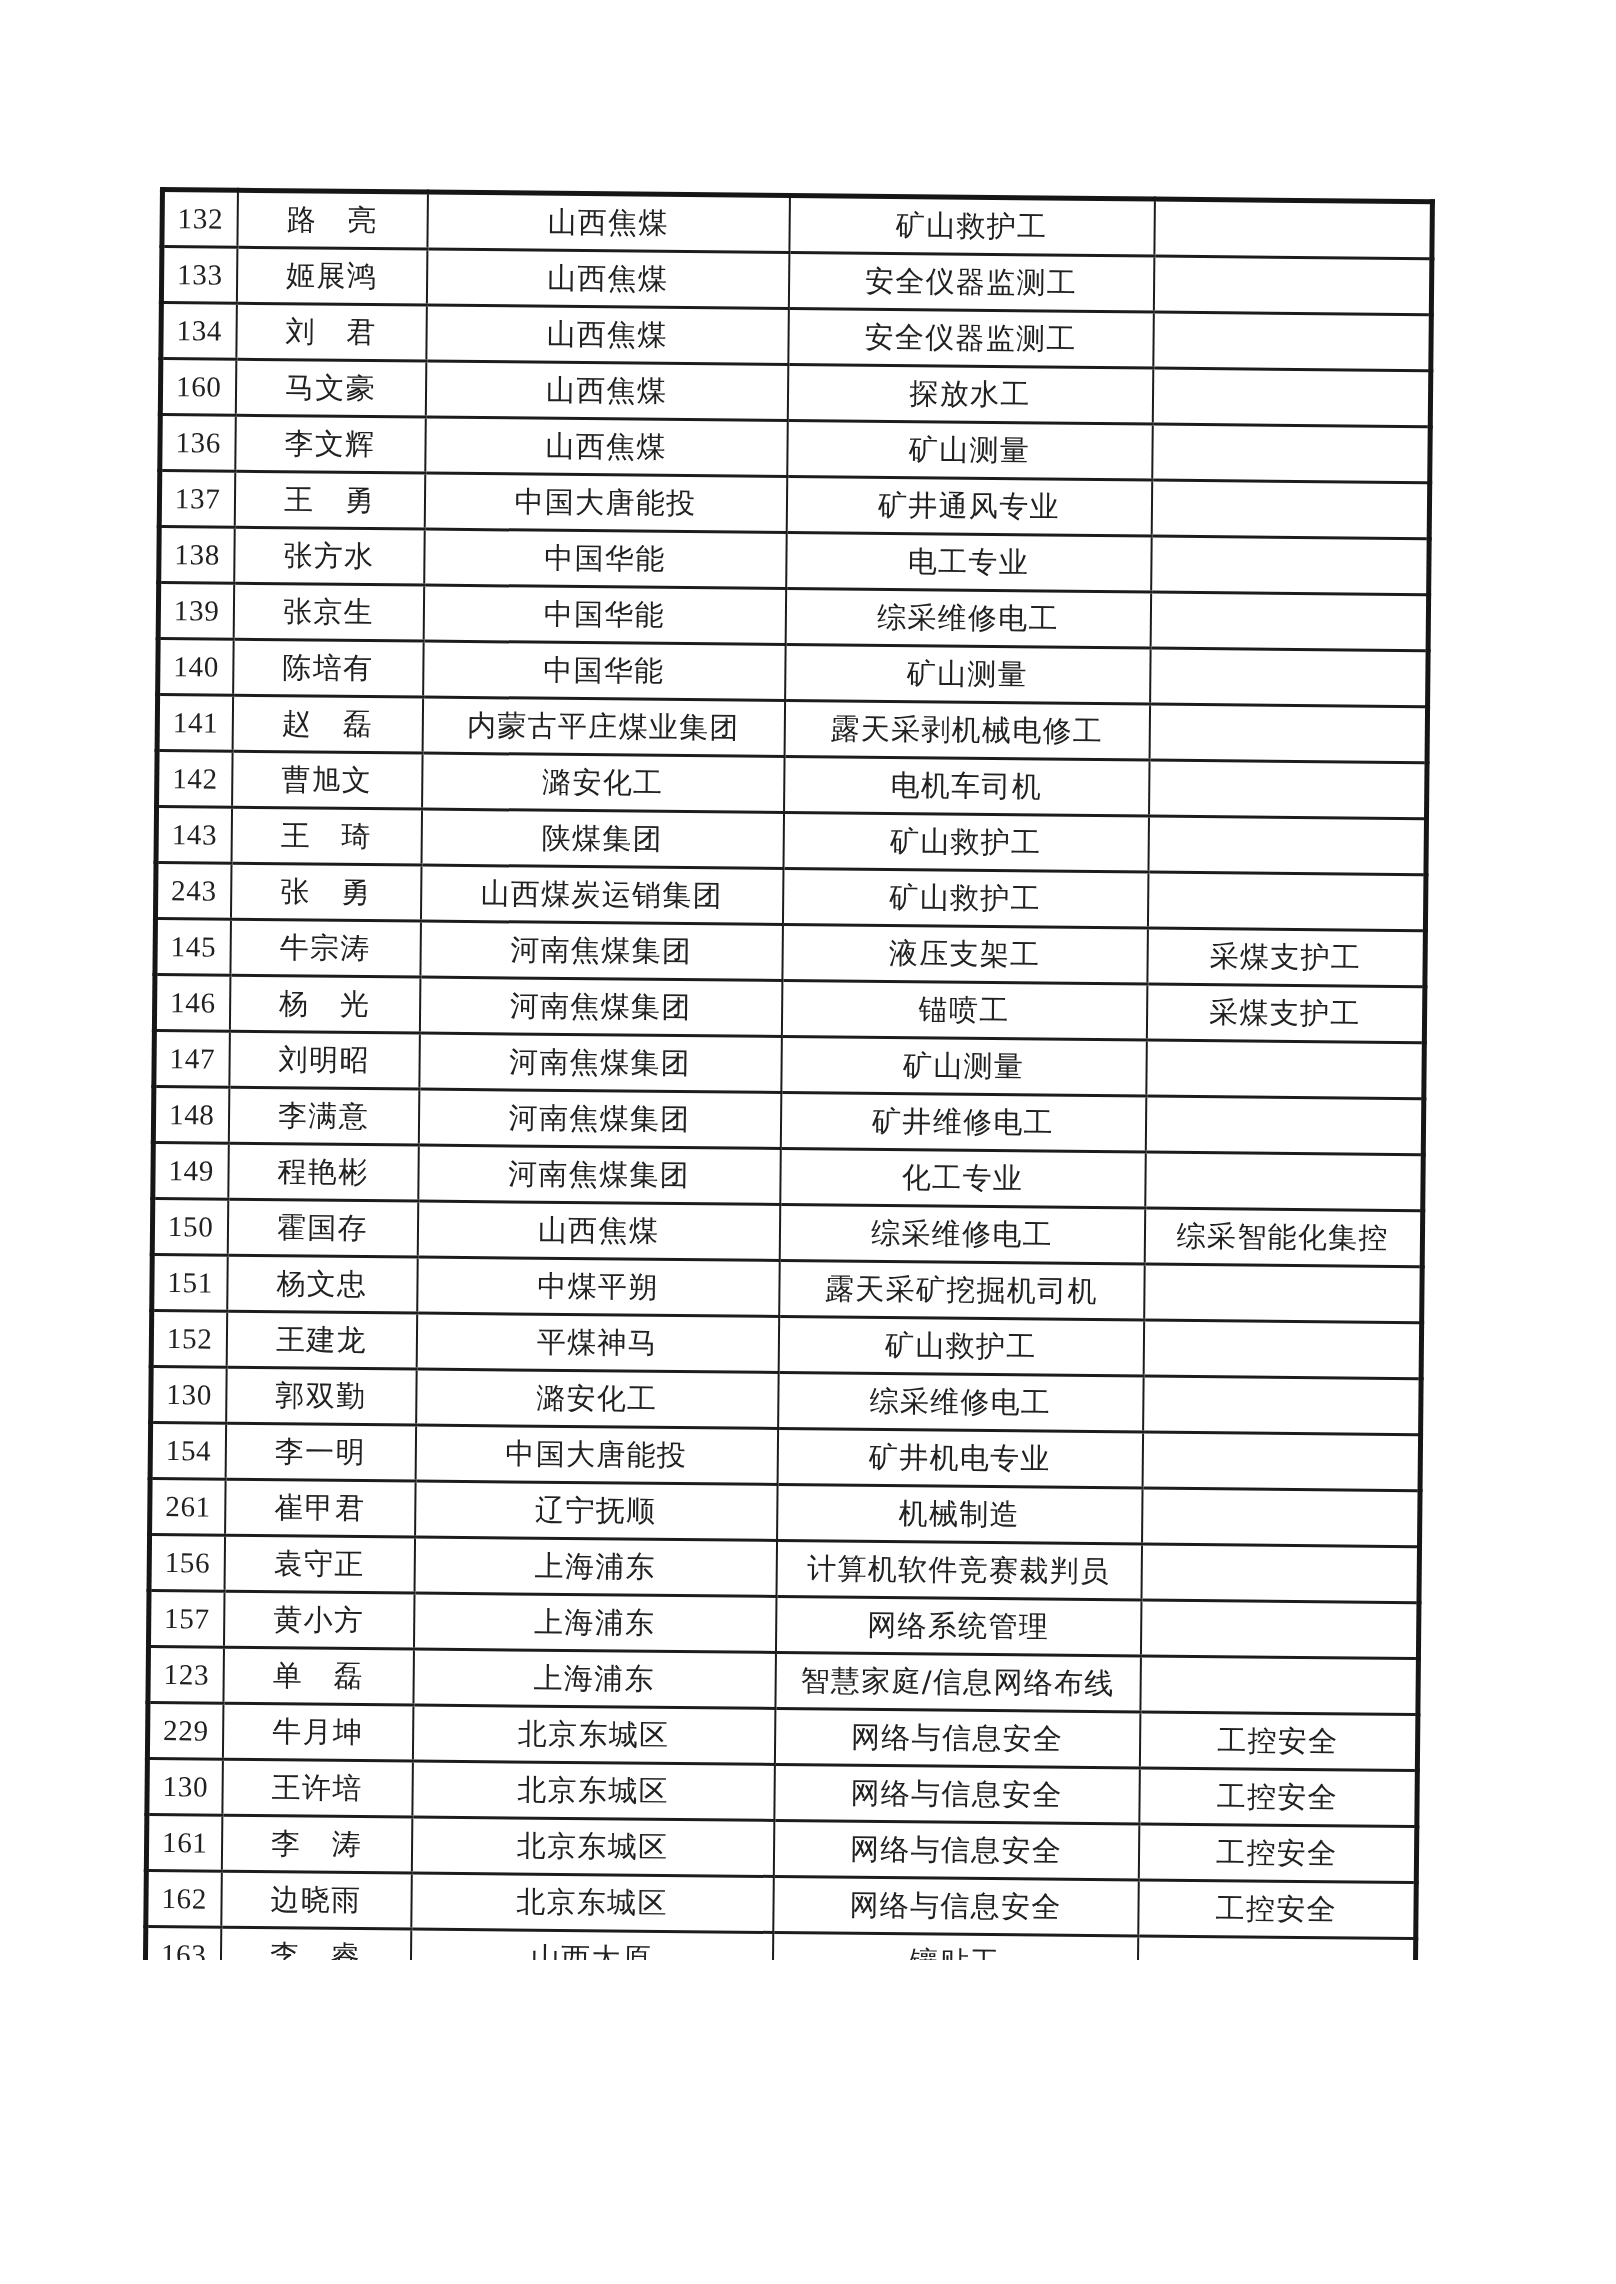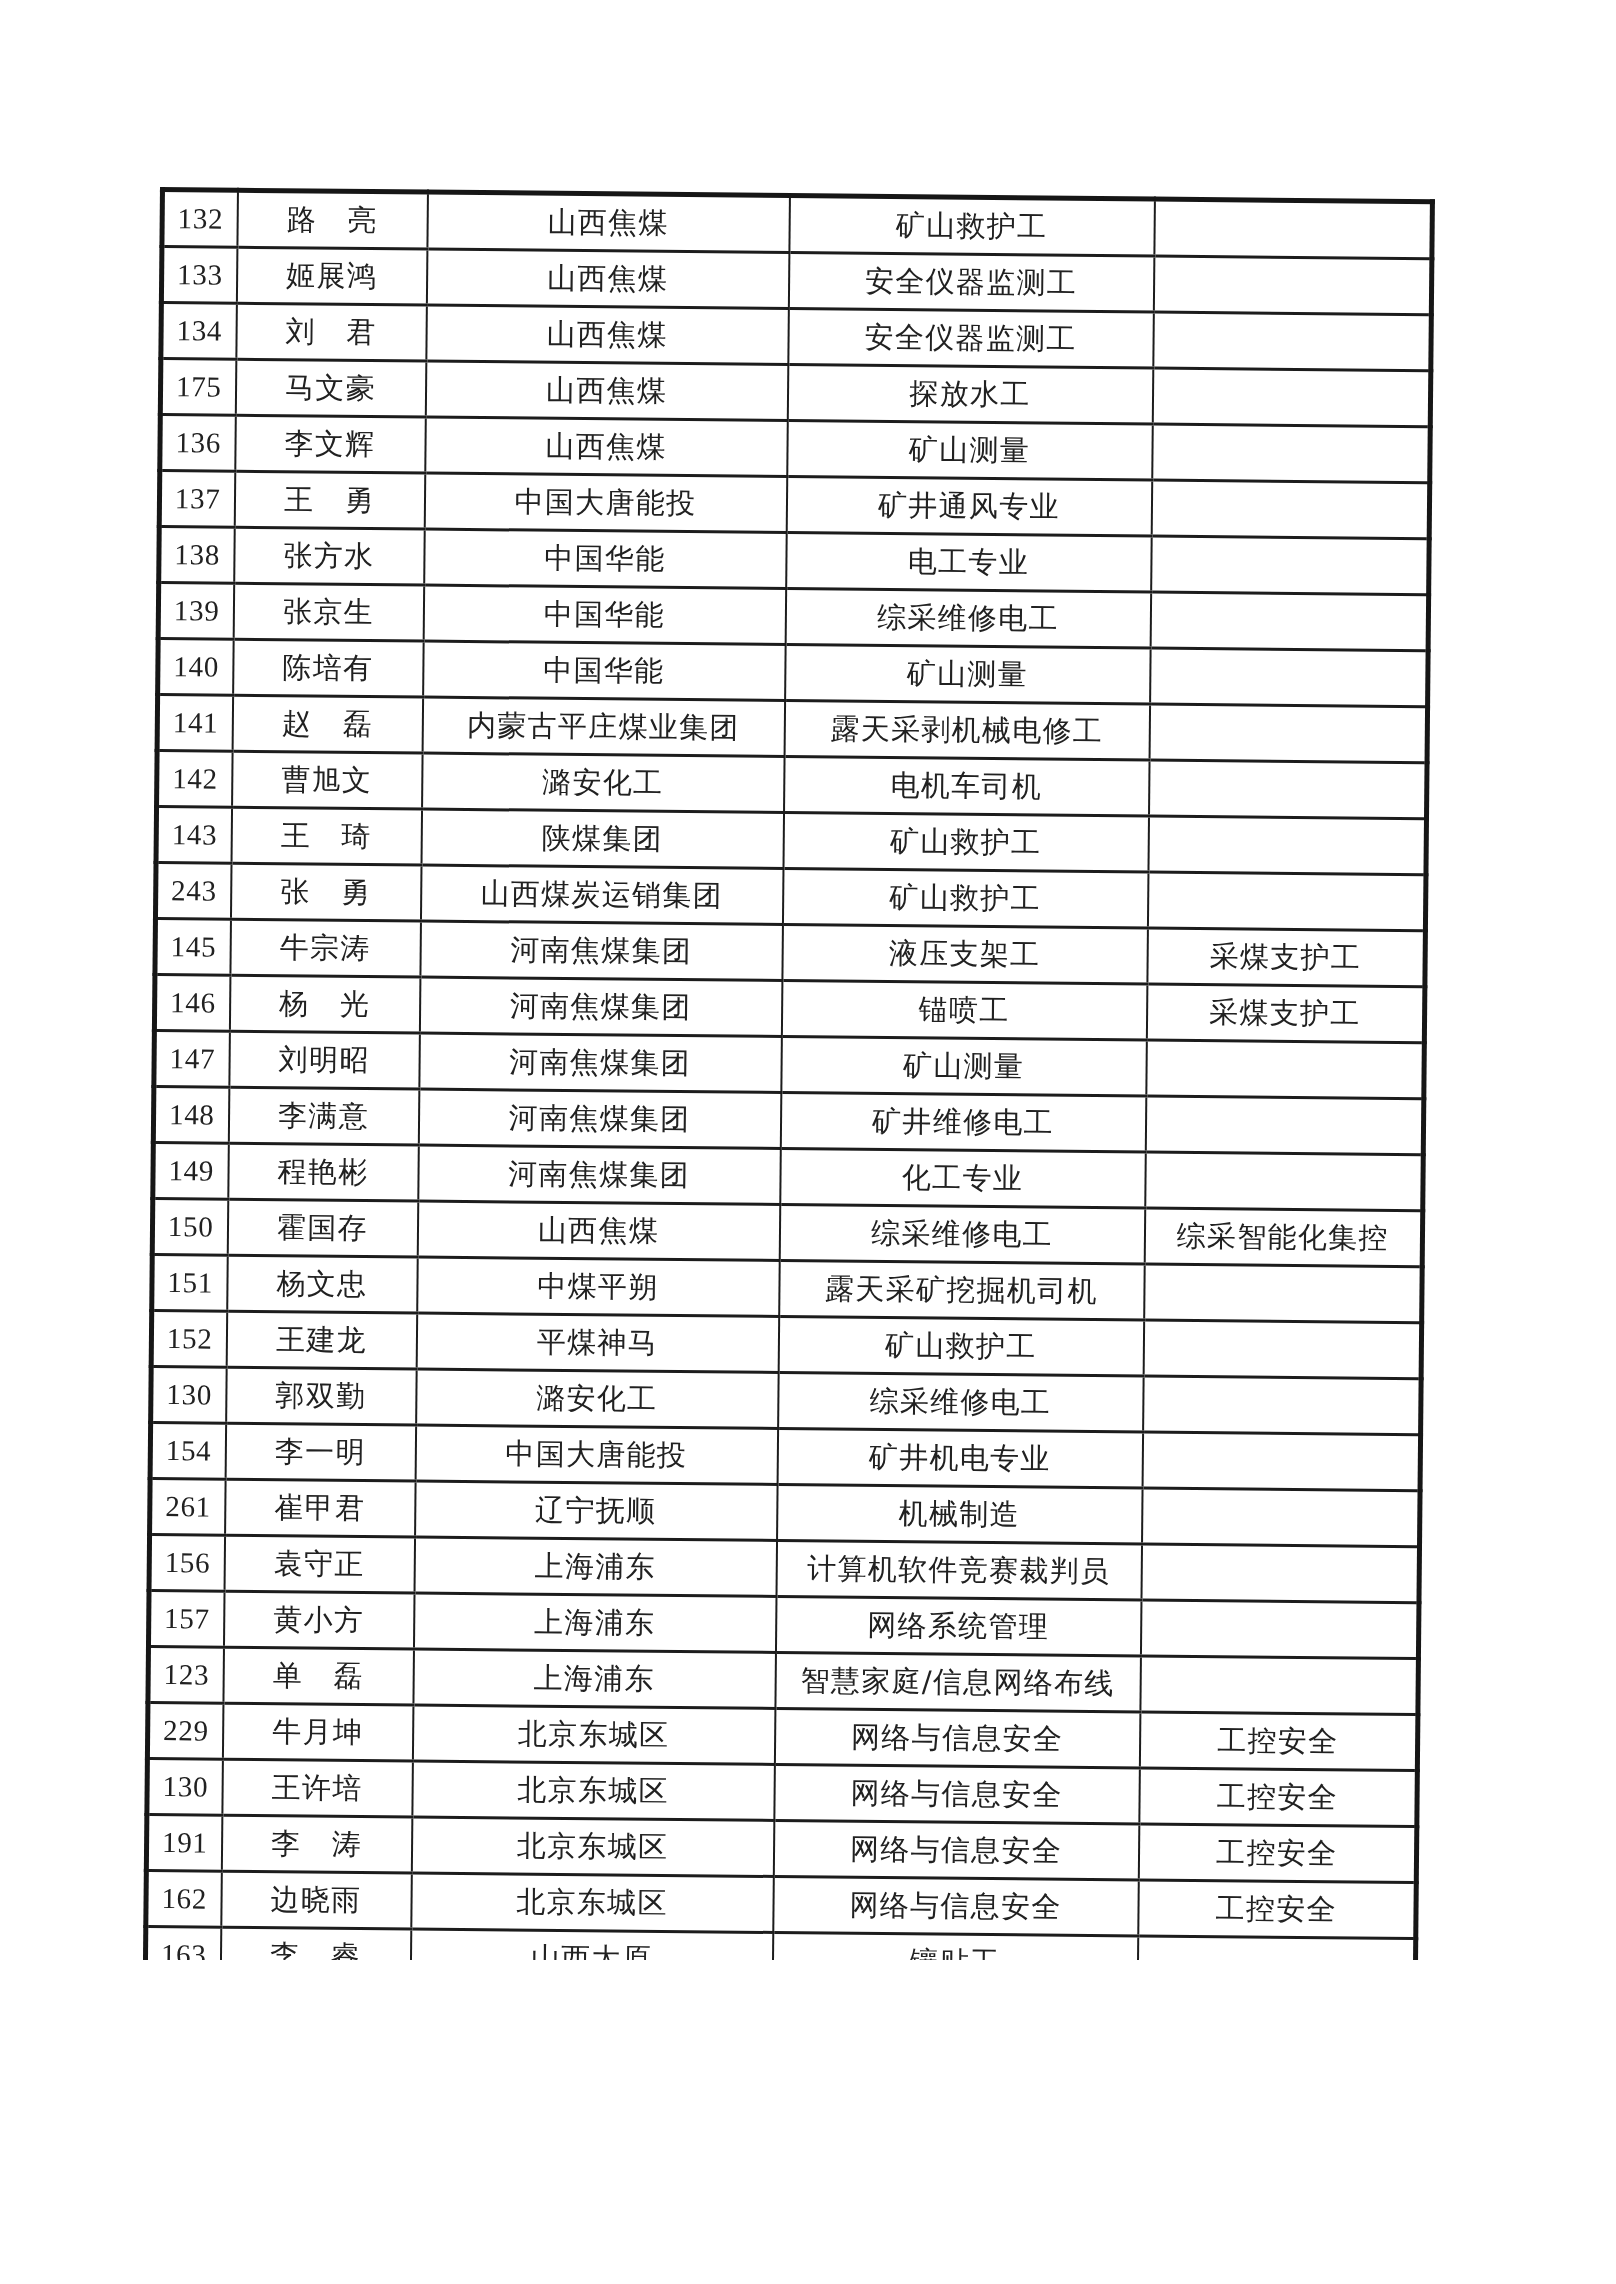--- a/index.html
+++ b/index.html
@@ -89,21 +89,21 @@
         <td class="extra-cell"></td>
       </tr>
         <tr>
         <td class="no-cell">134</td>
         <td class="name-cell">刘　君</td>
         <td class="org-cell">山西焦煤</td>
         <td class="specialty-cell">安全仪器监测工</td>
         <td class="extra-cell"></td>
       </tr>
         <tr>
-        <td class="no-cell">175</td>
+        <td class="no-cell">160</td>
         <td class="name-cell">马文豪</td>
         <td class="org-cell">山西焦煤</td>
         <td class="specialty-cell">探放水工</td>
         <td class="extra-cell"></td>
       </tr>
         <tr>
         <td class="no-cell">136</td>
         <td class="name-cell">李文辉</td>
         <td class="org-cell">山西焦煤</td>
         <td class="specialty-cell">矿山测量</td>
@@ -271,21 +271,21 @@
         <td class="extra-cell">工控安全</td>
       </tr>
         <tr>
         <td class="no-cell">130</td>
         <td class="name-cell">王许培</td>
         <td class="org-cell">北京东城区</td>
         <td class="specialty-cell">网络与信息安全</td>
         <td class="extra-cell">工控安全</td>
       </tr>
         <tr>
-        <td class="no-cell">191</td>
+        <td class="no-cell">161</td>
         <td class="name-cell">李　涛</td>
         <td class="org-cell">北京东城区</td>
         <td class="specialty-cell">网络与信息安全</td>
         <td class="extra-cell">工控安全</td>
       </tr>
         <tr>
         <td class="no-cell">162</td>
         <td class="name-cell">边晓雨</td>
         <td class="org-cell">北京东城区</td>
         <td class="specialty-cell">网络与信息安全</td>

